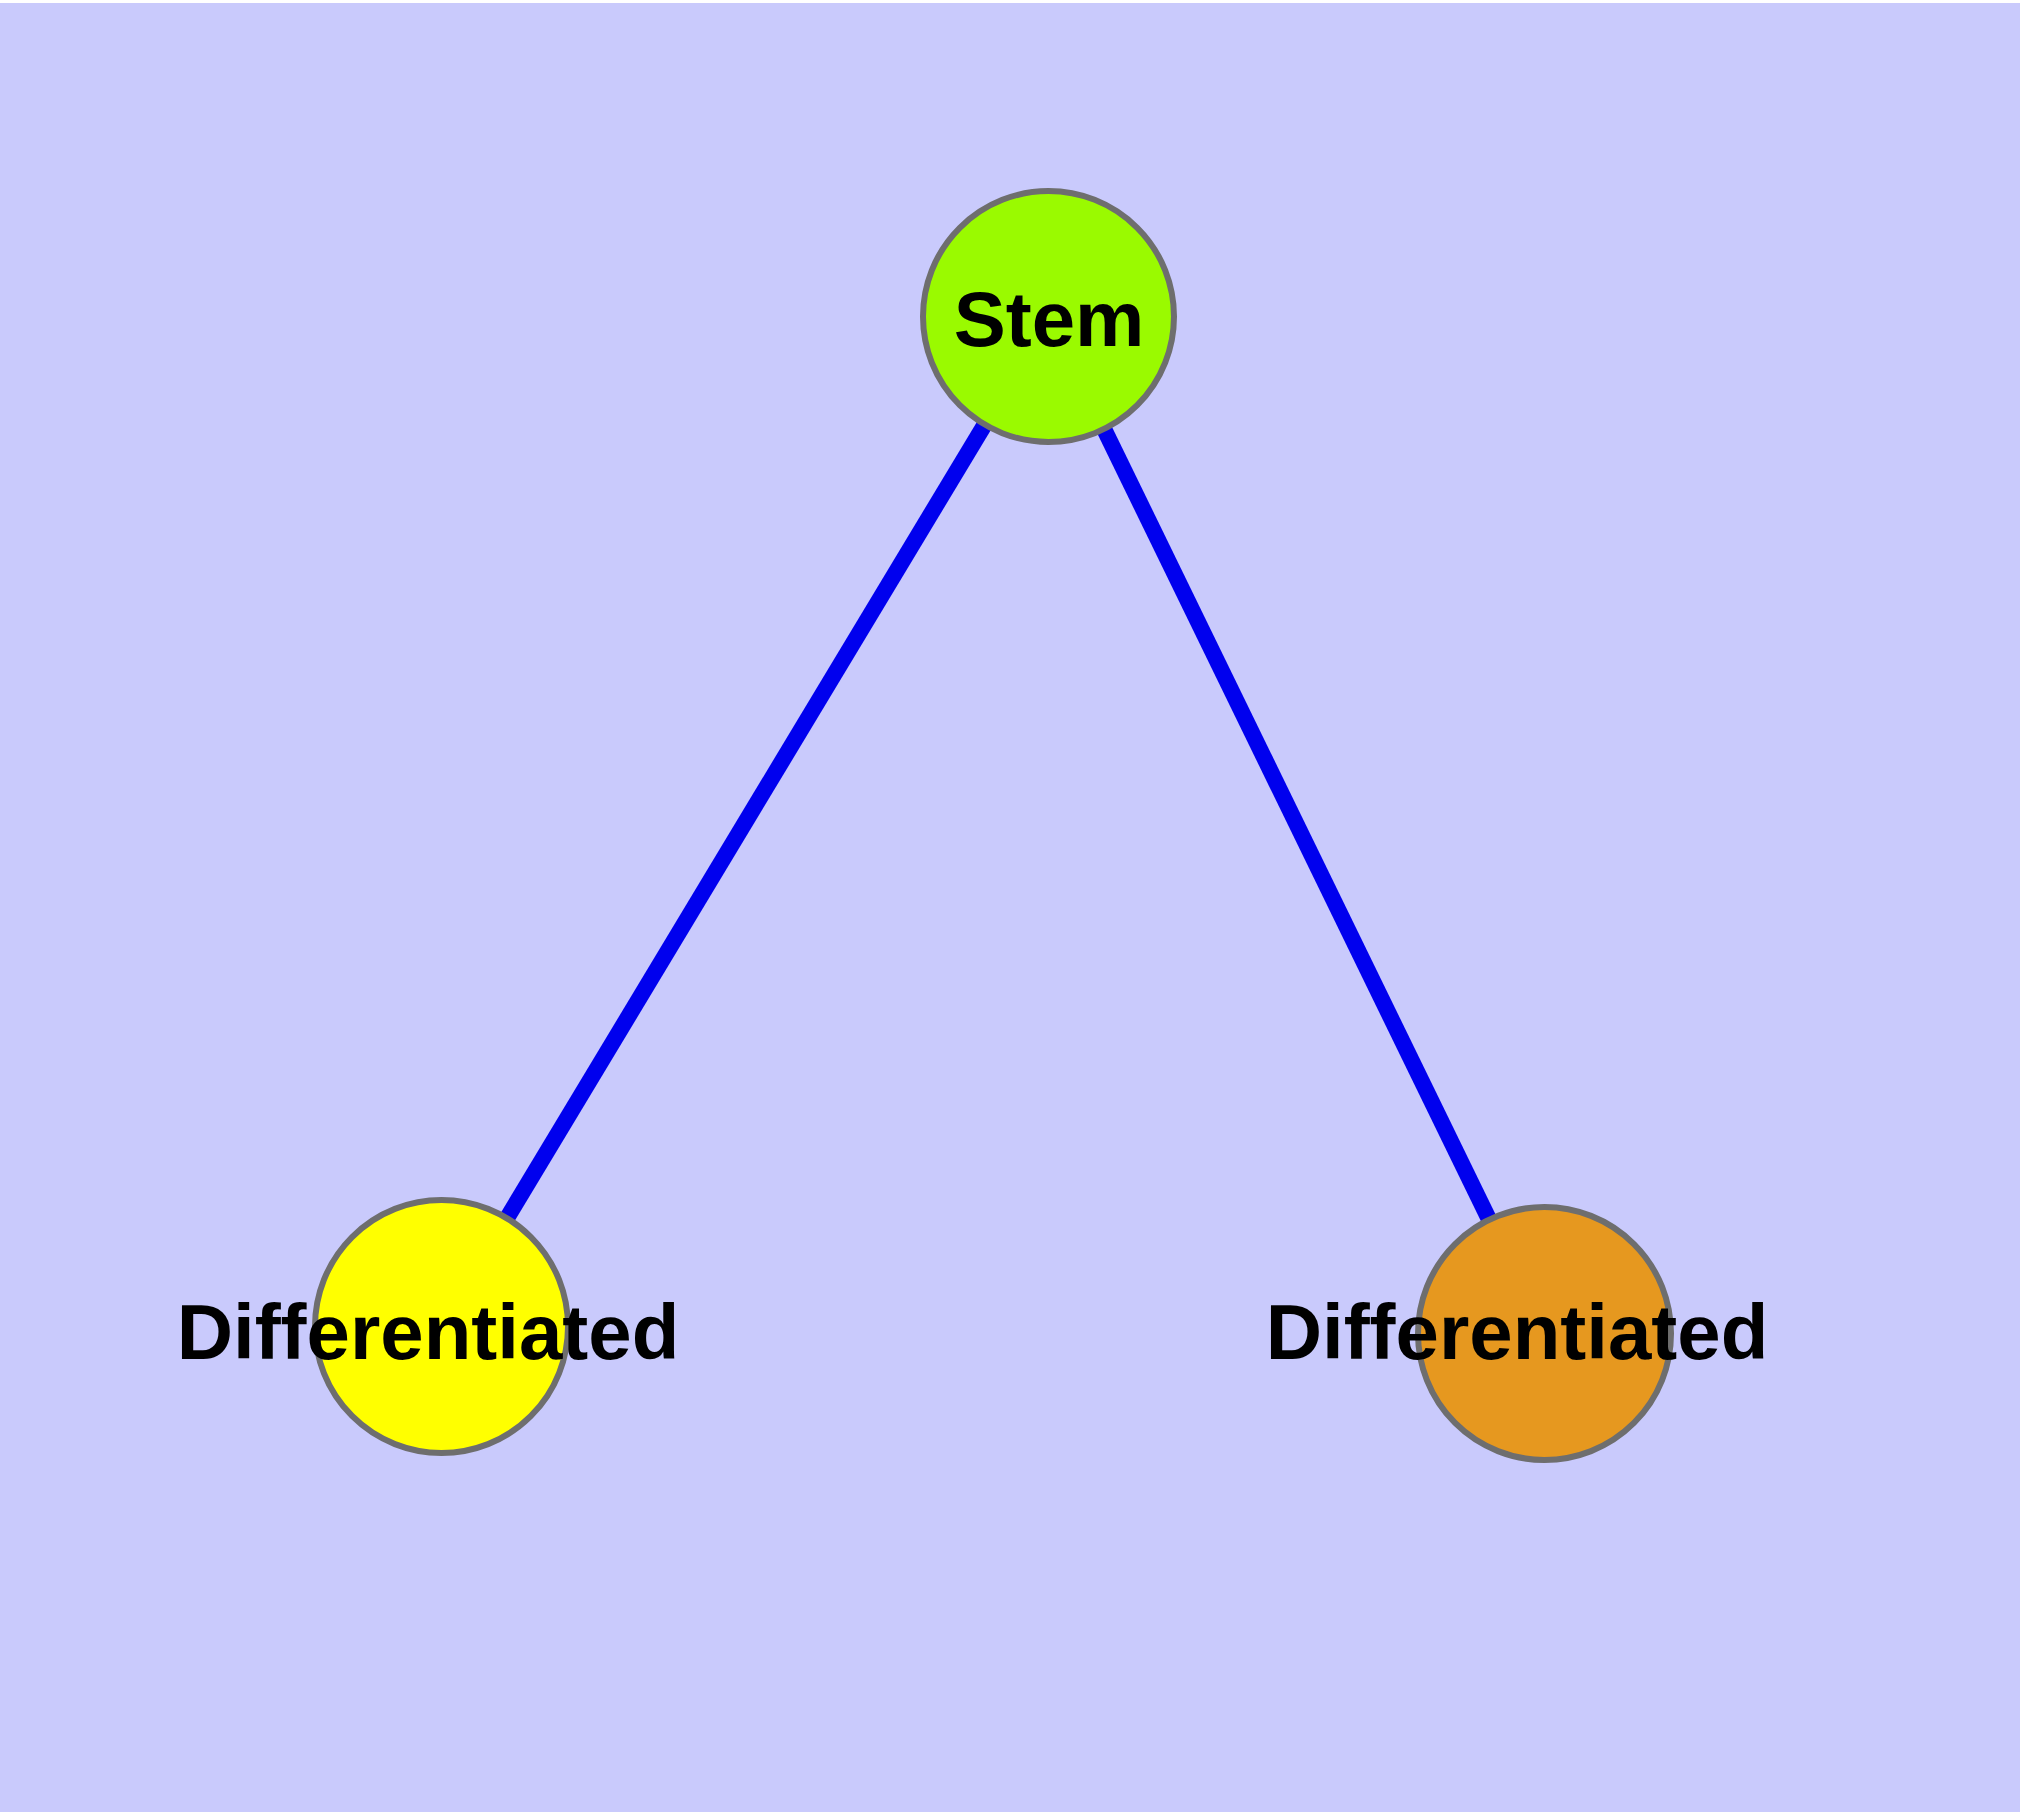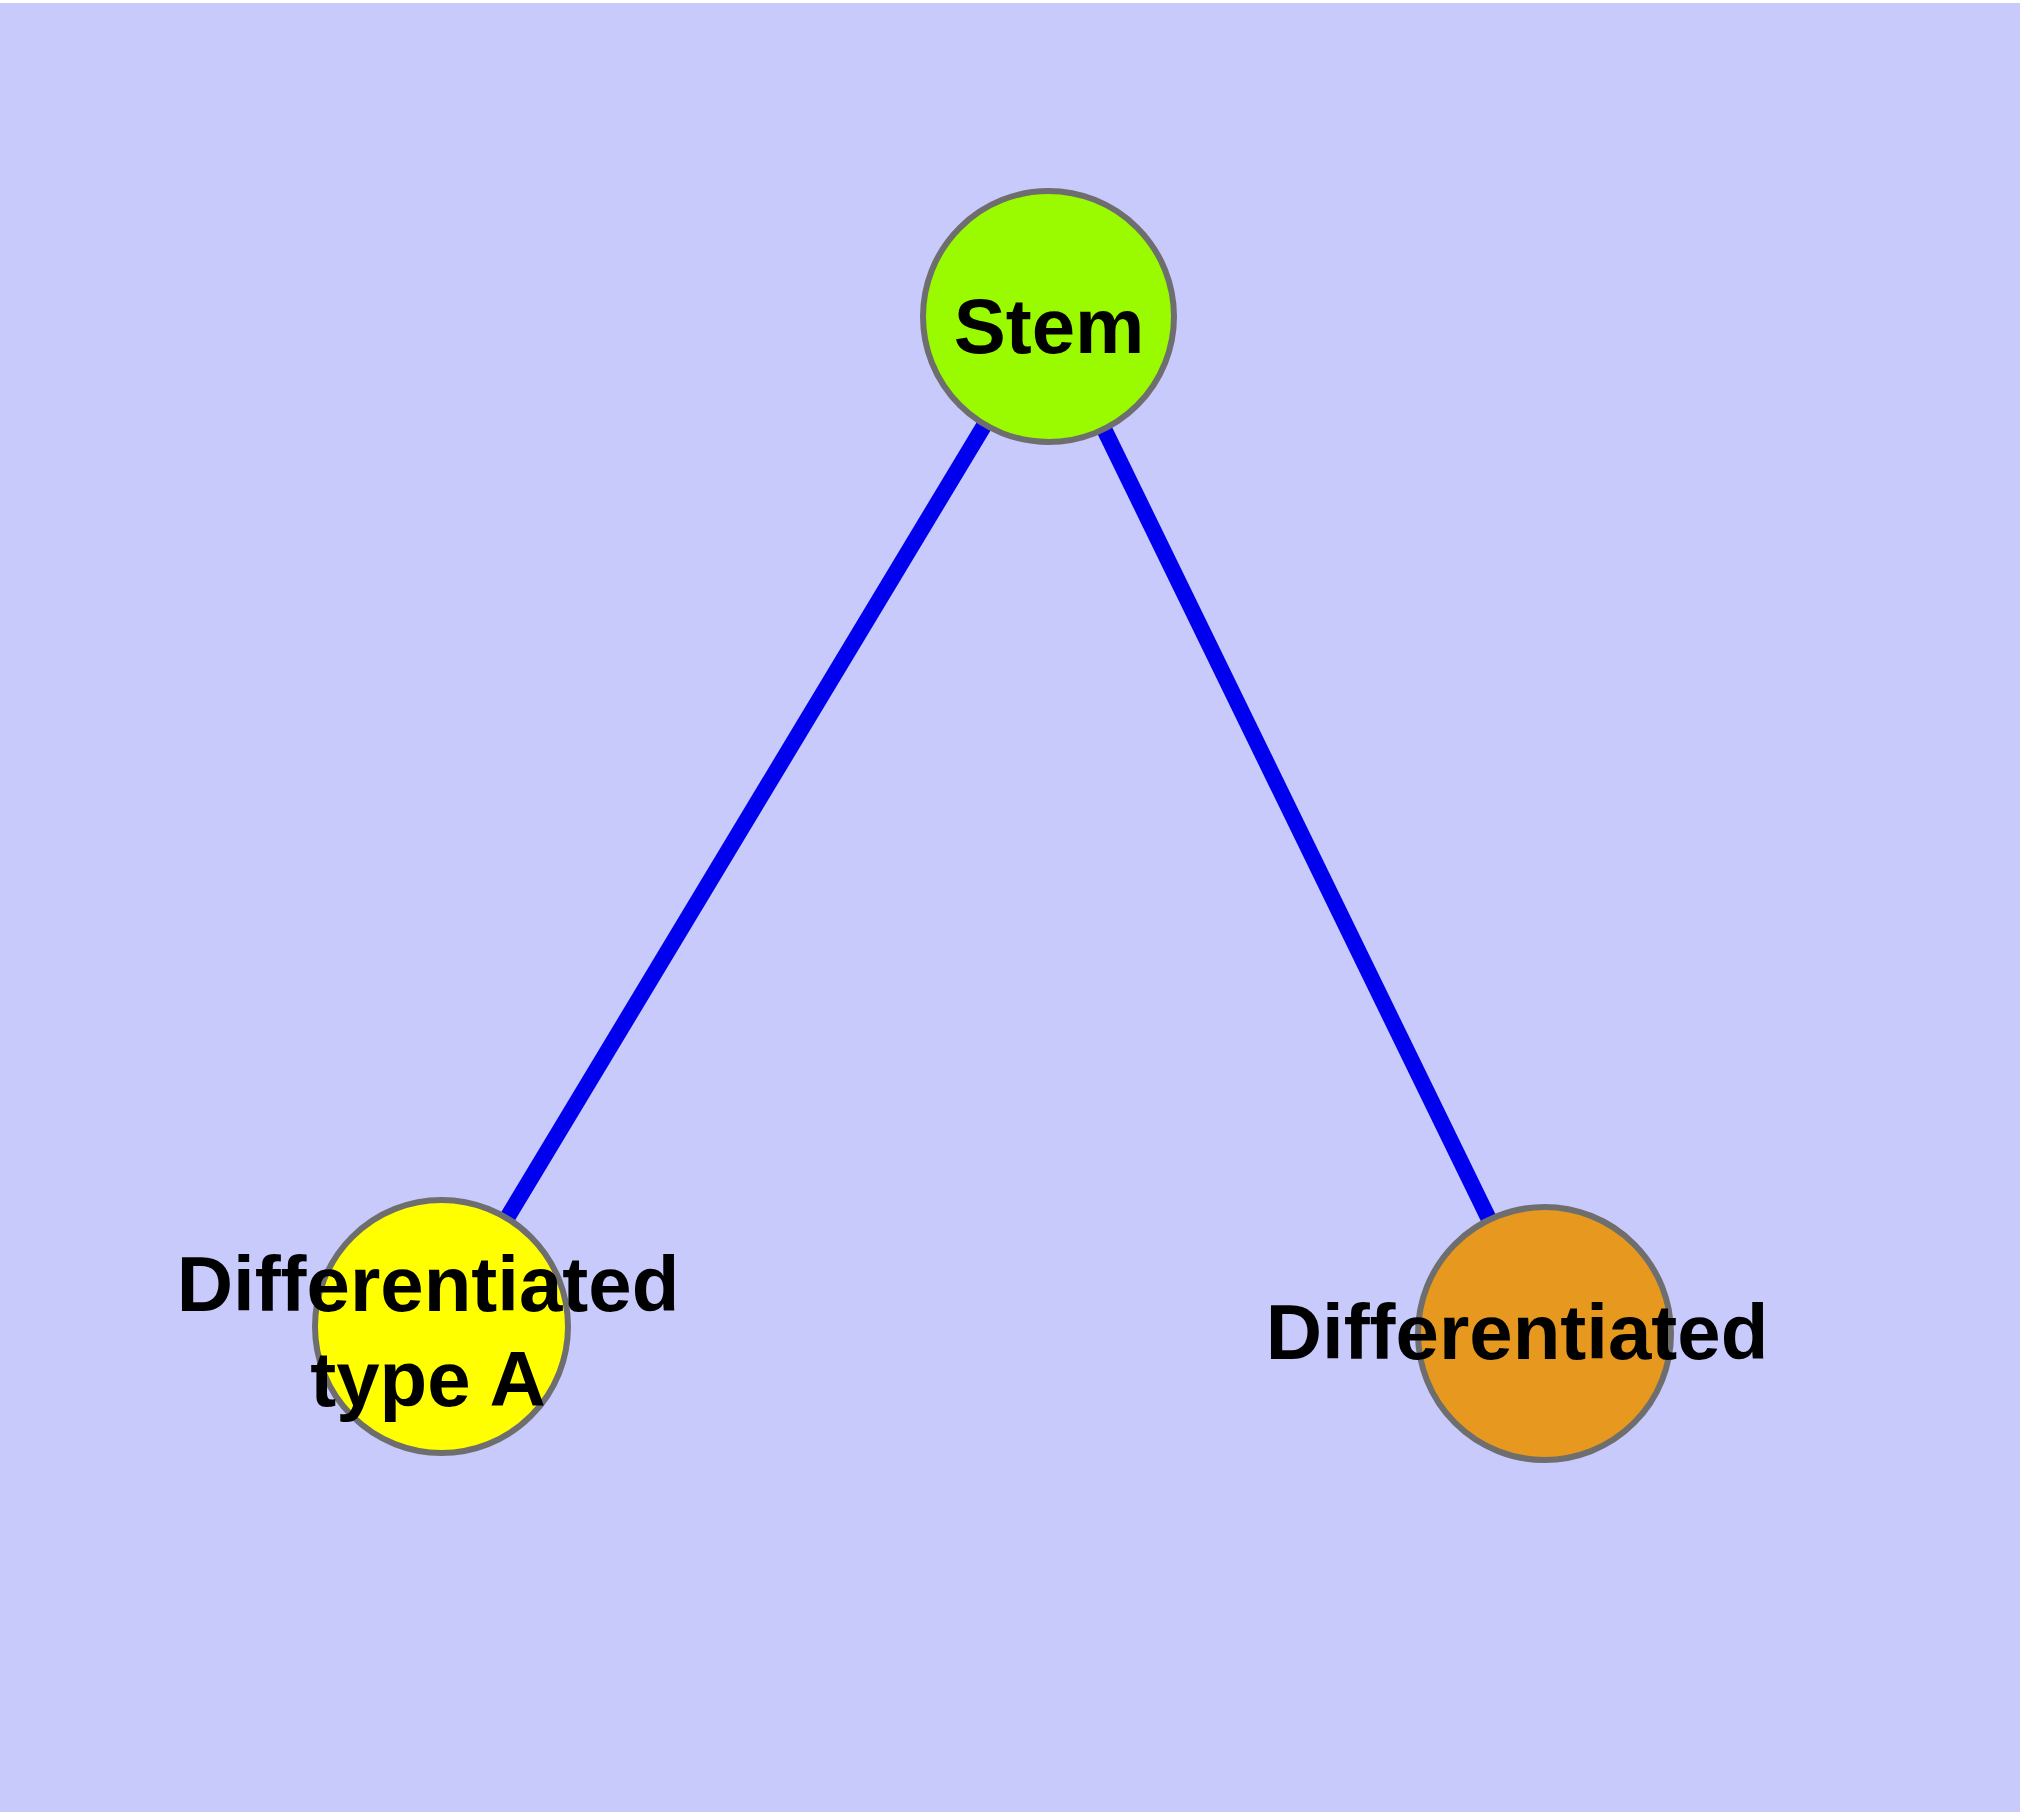--- a/index.html
+++ b/index.html
@@ -90,25 +90,24 @@
     <line x1="1238" y1="374" x2="521" y2="1565" stroke-width="19" style="stroke: rgb(0, 0, 238);"></line>
     <line x1="1238" y1="374" x2="1822" y2="1573" stroke-width="19" style="stroke: rgb(0, 0, 238);"></line>
   </svg>
 
   <div id="node-stem-circle" class="node-circle" style="background-color: rgb(154, 250, 0); border-color: rgb(110, 110, 110);"></div>
 
   <div id="node-a-circle" class="node-circle" style="background-color: rgb(255, 255, 0); border-color: rgb(110, 110, 110);"></div>
 
   <div id="node-b-circle" class="node-circle" style="background-color: rgb(230, 152, 31); border-color: rgb(110, 110, 110);"></div>
 
-  <div id="label-stem" class="node-label" style="color: rgb(0, 0, 0); margin-top: 7px;">Stem</div>
+  <div id="label-stem" class="node-label" style="color: rgb(0, 0, 0);">Stem</div>
 
   <div id="label-a" class="node-label" style="color: rgb(0, 0, 0);">
     <div>Differentiated</div>
-    <div>type A</div>
   </div>
 
   <div id="label-b" class="node-label" style="color: rgb(0, 0, 0);">
     <div>Differentiated</div>
   </div>
 
 </div>
 
 
 </body></html>

